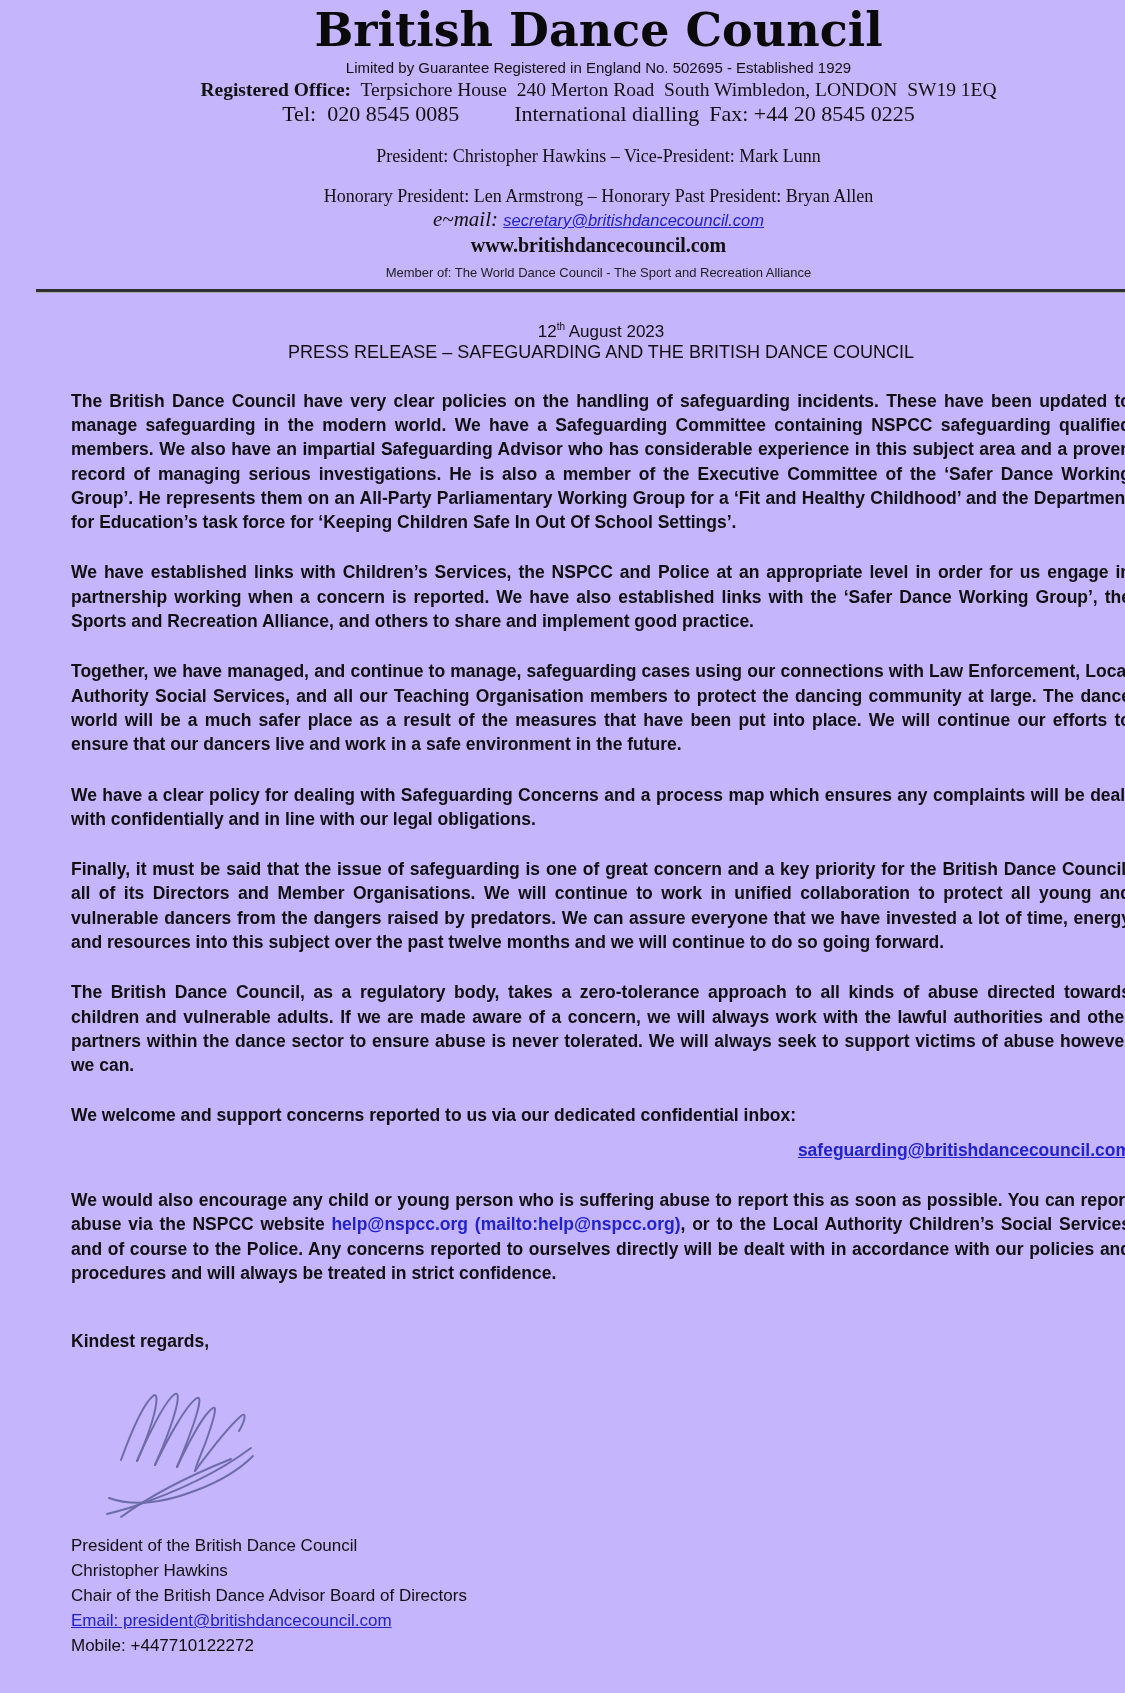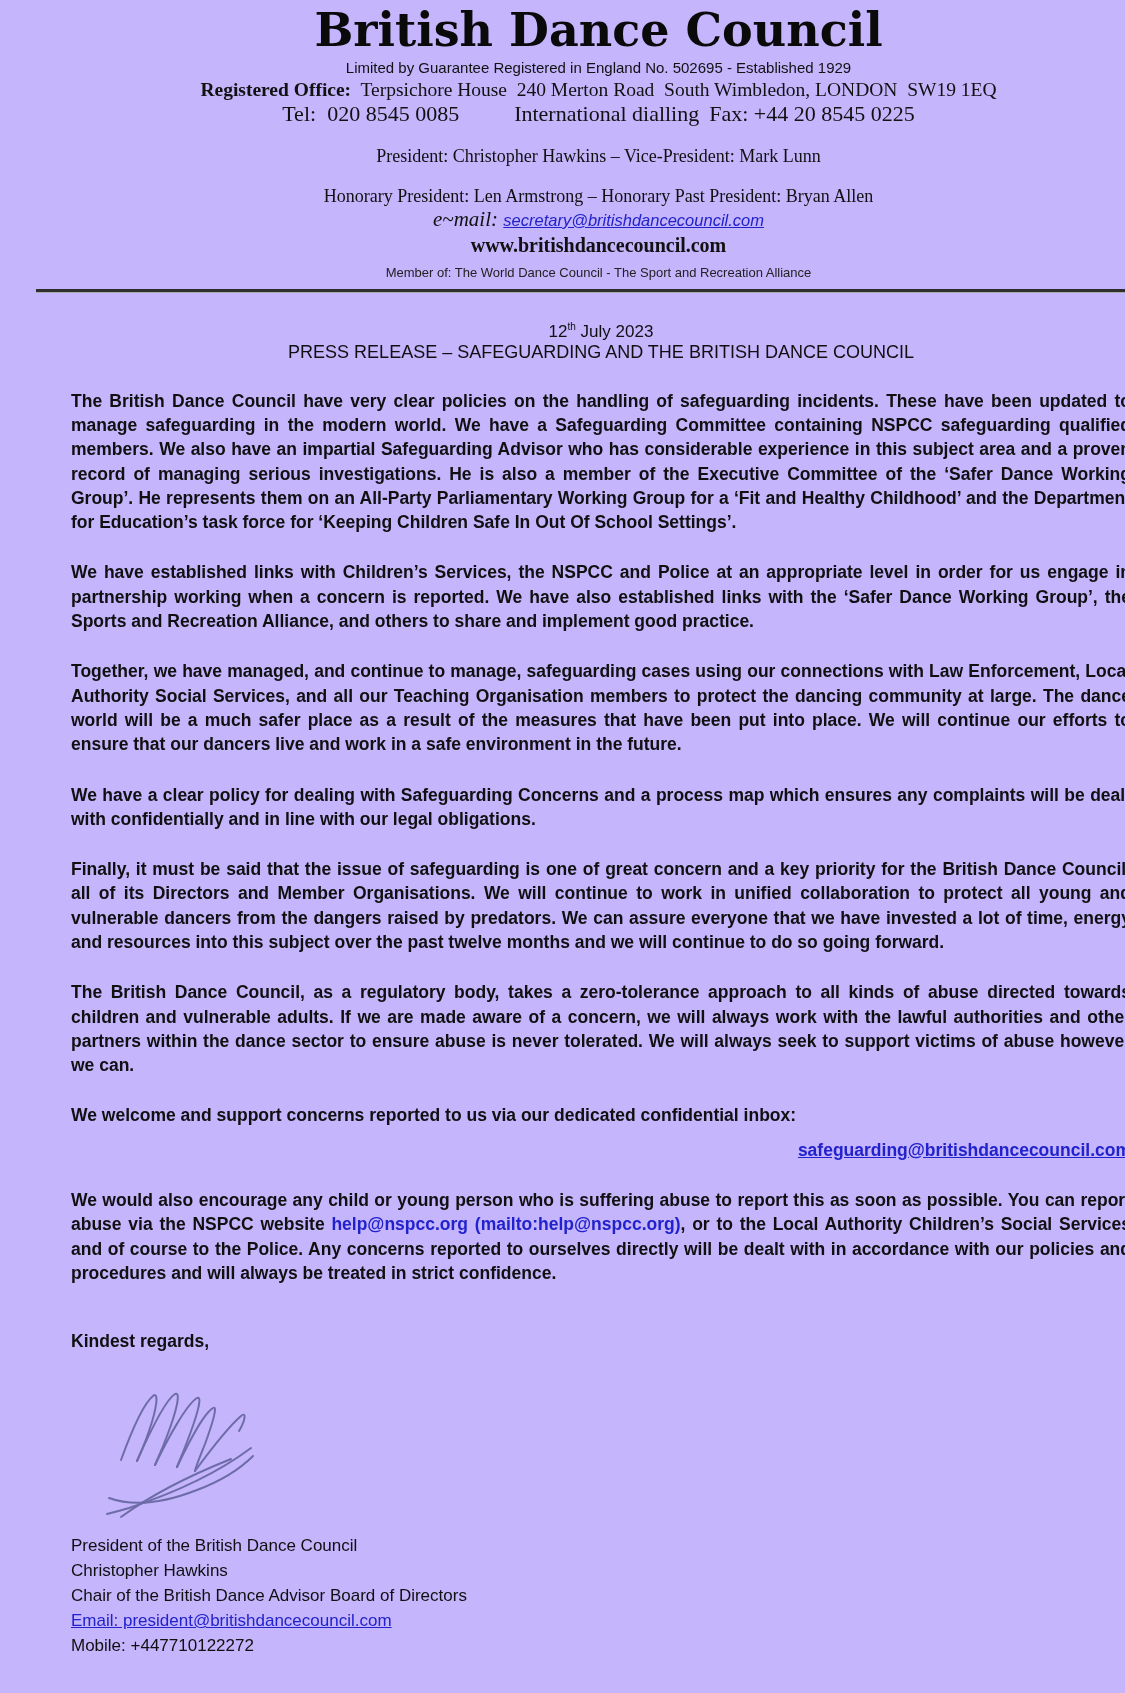--- a/index.html
+++ b/index.html
@@ -136,21 +136,21 @@
     </div>
     <div class="website-line">www.britishdancecouncil.com</div>
     <div class="member-line">Member of: The World Dance Council - The Sport and Recreation Alliance</div>
   </header>
 
   <div class="divider"></div>
 
   <main class="letter-body">
 
     <div class="date-line">
-      <span>12</span><sup>th</sup><span> July 2023</span>
+      <span>12</span><sup>th</sup><span> August 2023</span>
     </div>
 
     <div class="press-title">PRESS RELEASE – SAFEGUARDING AND THE BRITISH DANCE COUNCIL</div>
 
     <p class="body-para">The British Dance Council have very clear policies on the handling of safeguarding incidents. These have been updated to manage safeguarding in the modern world. We have a Safeguarding Committee containing NSPCC safeguarding qualified members. We also have an impartial Safeguarding Advisor who has considerable experience in this subject area and a proven record of managing serious investigations. He is also a member of the Executive Committee of the ‘Safer Dance Working Group’. He represents them on an All-Party Parliamentary Working Group for a ‘Fit and Healthy Childhood’ and the Department for Education’s task force for ‘Keeping Children Safe In Out Of School Settings’.</p>
     <p class="body-para">We have established links with Children’s Services, the NSPCC and Police at an appropriate level in order for us engage in partnership working when a concern is reported. We have also established links with the ‘Safer Dance Working Group’, the Sports and Recreation Alliance, and others to share and implement good practice.</p>
     <p class="body-para">Together, we have managed, and continue to manage, safeguarding cases using our connections with Law Enforcement, Local Authority Social Services, and all our Teaching Organisation members to protect the dancing community at large. The dance world will be a much safer place as a result of the measures that have been put into place. We will continue our efforts to ensure that our dancers live and work in a safe environment in the future.</p>
     <p class="body-para">We have a clear policy for dealing with Safeguarding Concerns and a process map which ensures any complaints will be dealt with confidentially and in line with our legal obligations.</p>
     <p class="body-para">Finally, it must be said that the issue of safeguarding is one of great concern and a key priority for the British Dance Council, all of its Directors and Member Organisations. We will continue to work in unified collaboration to protect all young and vulnerable dancers from the dangers raised by predators. We can assure everyone that we have invested a lot of time, energy and resources into this subject over the past twelve months and we will continue to do so going forward.</p>
     <p class="body-para">The British Dance Council, as a regulatory body, takes a zero-tolerance approach to all kinds of abuse directed towards children and vulnerable adults. If we are made aware of a concern, we will always work with the lawful authorities and other partners within the dance sector to ensure abuse is never tolerated. We will always seek to support victims of abuse however we can.</p>

